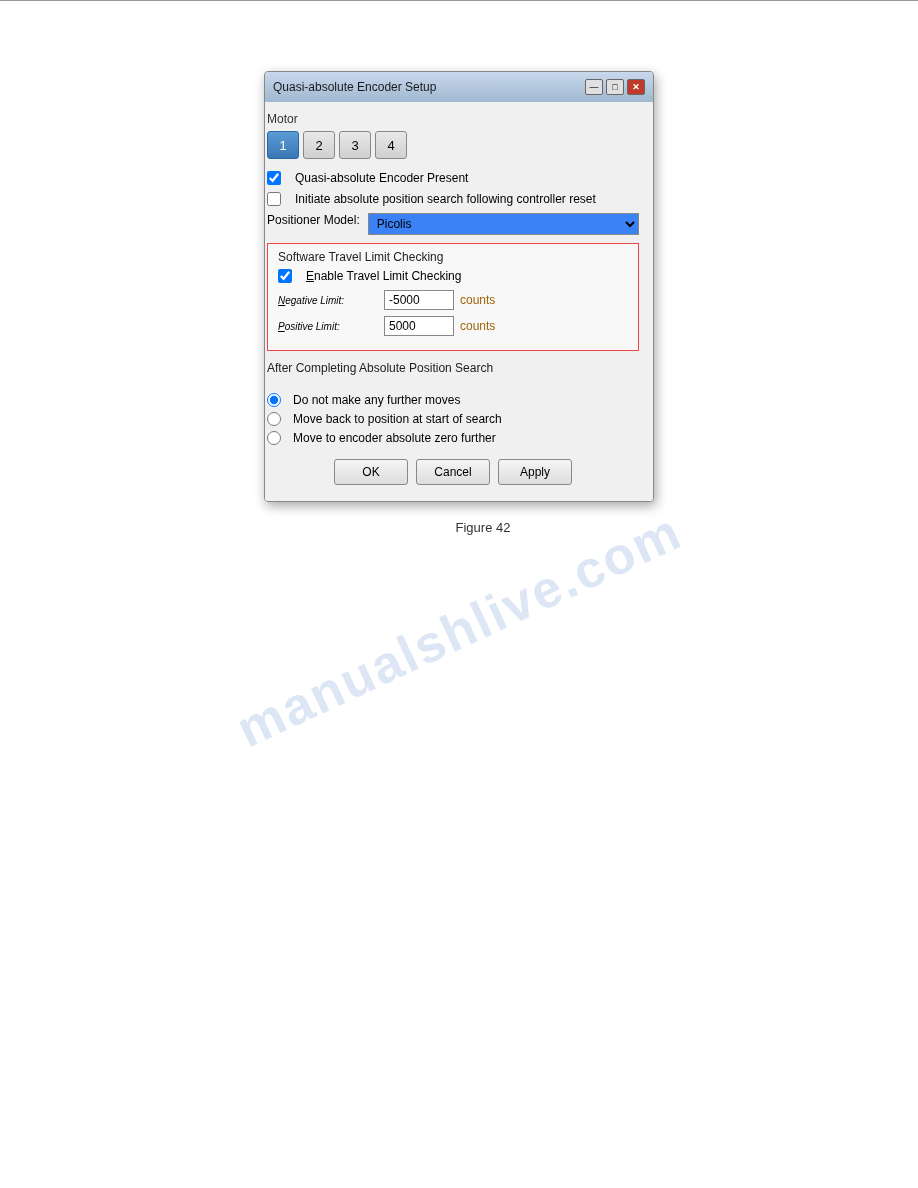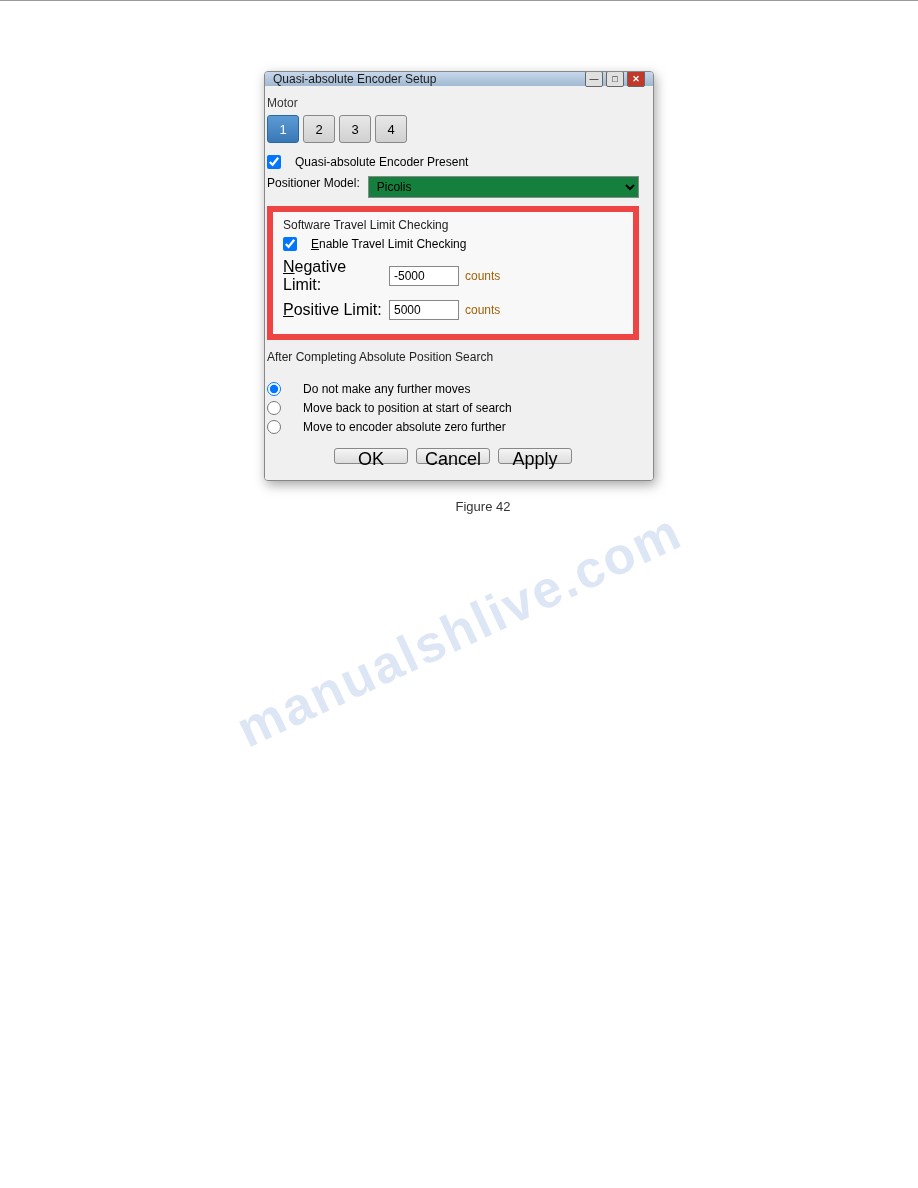--- a/index.html
+++ b/index.html
@@ -32,21 +32,21 @@
       background: #f0f0f0;
       overflow: hidden;
     }
     
     .dialog-titlebar {
       background: linear-gradient(to bottom, #c8d8ec 0%, #a0b8d0 100%);
       display: flex;
       align-items: center;
       justify-content: space-between;
       padding: 5px 8px;
-      height: 14px;
+      height: 30px;
     }
     .dialog-title {
       font-size: 12px;
       color: #1a1a1a;
       font-weight: normal;
     }
     .titlebar-controls {
       display: flex;
       gap: 3px;
     }
@@ -122,45 +122,46 @@
       font-size: 12px;
     }
     .positioner-label {
       white-space: nowrap;
     }
     .positioner-select {
       flex: 1;
       height: 22px;
       font-size: 12px;
       border: 1px solid #888;
-      background: #15803d;
+      background: #3b82f6;
       padding: 0 4px;
     }
     
     .group-box {
-      border: 6px solid #ef4444;
+      border: 1px solid #ef4444;
       padding: 6px 10px 8px 10px;
       margin-bottom: 10px;
       background: #f8f8f8;
     }
     .group-box-title {
       font-size: 12px;
       margin-bottom: 5px;
       color: #222;
     }
     .limit-row {
       display: flex;
       align-items: center;
       gap: 6px;
       margin-bottom: 6px;
       font-size: 12px;
     }
     .limit-label {
       width: 100px;
-      font-size: 16px;
+      font-size: 10px;
+      font-style: italic;
     }
     .limit-input {
       width: 70px;
       height: 20px;
       border: 1px solid #888;
       background: white;
       font-size: 12px;
       padding: 0 4px;
     }
     .unit-label {
@@ -169,43 +170,43 @@
     }
     
     .after-section-title {
       font-size: 12px;
       margin-bottom: 18px;
       color: #222;
     }
     .radio-row {
       display: flex;
       align-items: center;
-      gap: 22px;
+      gap: 12px;
       margin-bottom: 5px;
       font-size: 12px;
     }
     .radio-row input[type="radio"] {
       width: 14px;
       height: 14px;
       cursor: pointer;
     }
     
     .dialog-footer {
       display: flex;
       justify-content: center;
       gap: 8px;
       margin-top: 14px;
       padding-bottom: 6px;
     }
     .footer-btn {
       width: 74px;
-      height: 16px;
+      height: 26px;
       border: 1px solid #888;
       background: linear-gradient(to bottom, #f5f5f5, #ddd);
-      font-size: 18px;
+      font-size: 12px;
       cursor: pointer;
       border-radius: 3px;
     }
     
     .figure-caption {
       margin-top: 18px;
       font-size: 13px;
       color: #333;
       text-align: center;
       padding-left: 48px;
@@ -253,20 +254,24 @@
         <button class="motor-btn">2</button>
         <button class="motor-btn">3</button>
         <button class="motor-btn">4</button>
       </div>
 
       <div class="checkbox-row">
         <input type="checkbox" checked="" style="">
         <label>Quasi-absolute Encoder Present</label>
       </div>
 
+      <div class="checkbox-row">
+        <input type="checkbox" style="">
+        <label>Initiate absolute position search following controller reset</label>
+      </div>
 
       <div class="positioner-row">
         <span class="positioner-label">Positioner Model:</span>
         <select class="positioner-select">
           <option>Picolis</option>
         </select>
       </div>
 
       <div class="group-box">
         <div class="group-box-title">Software Travel Limit Checking</div>

